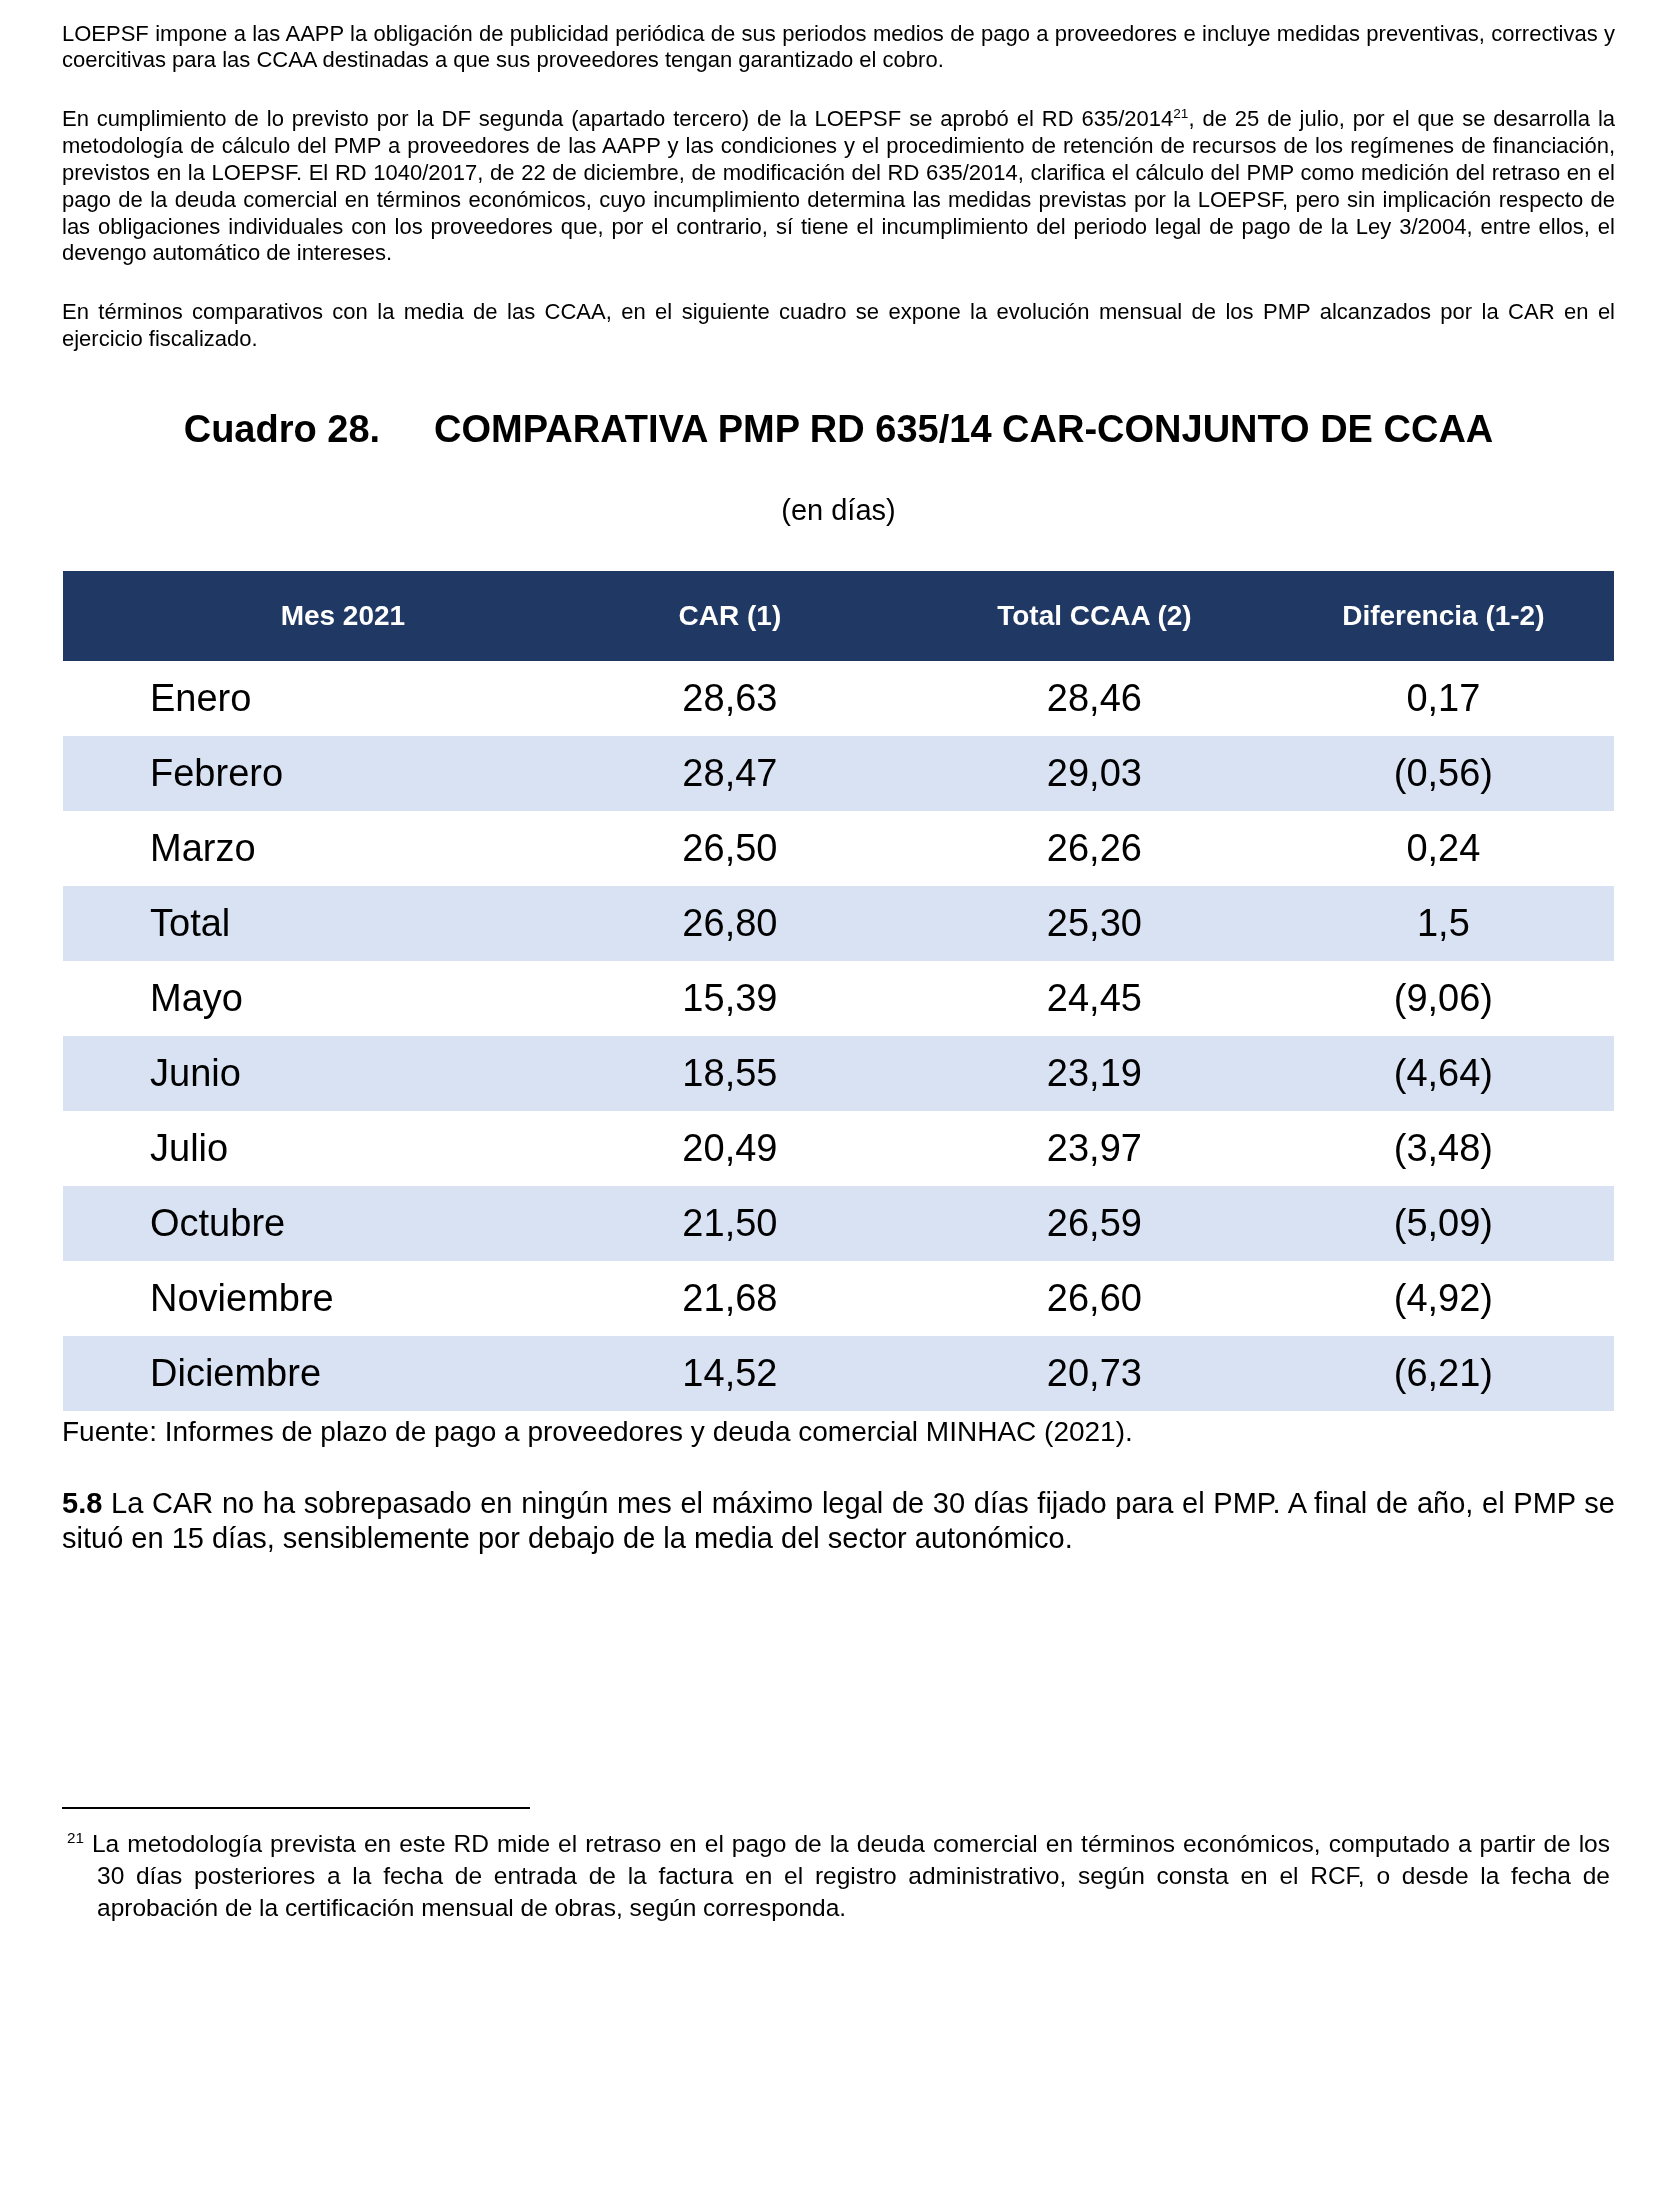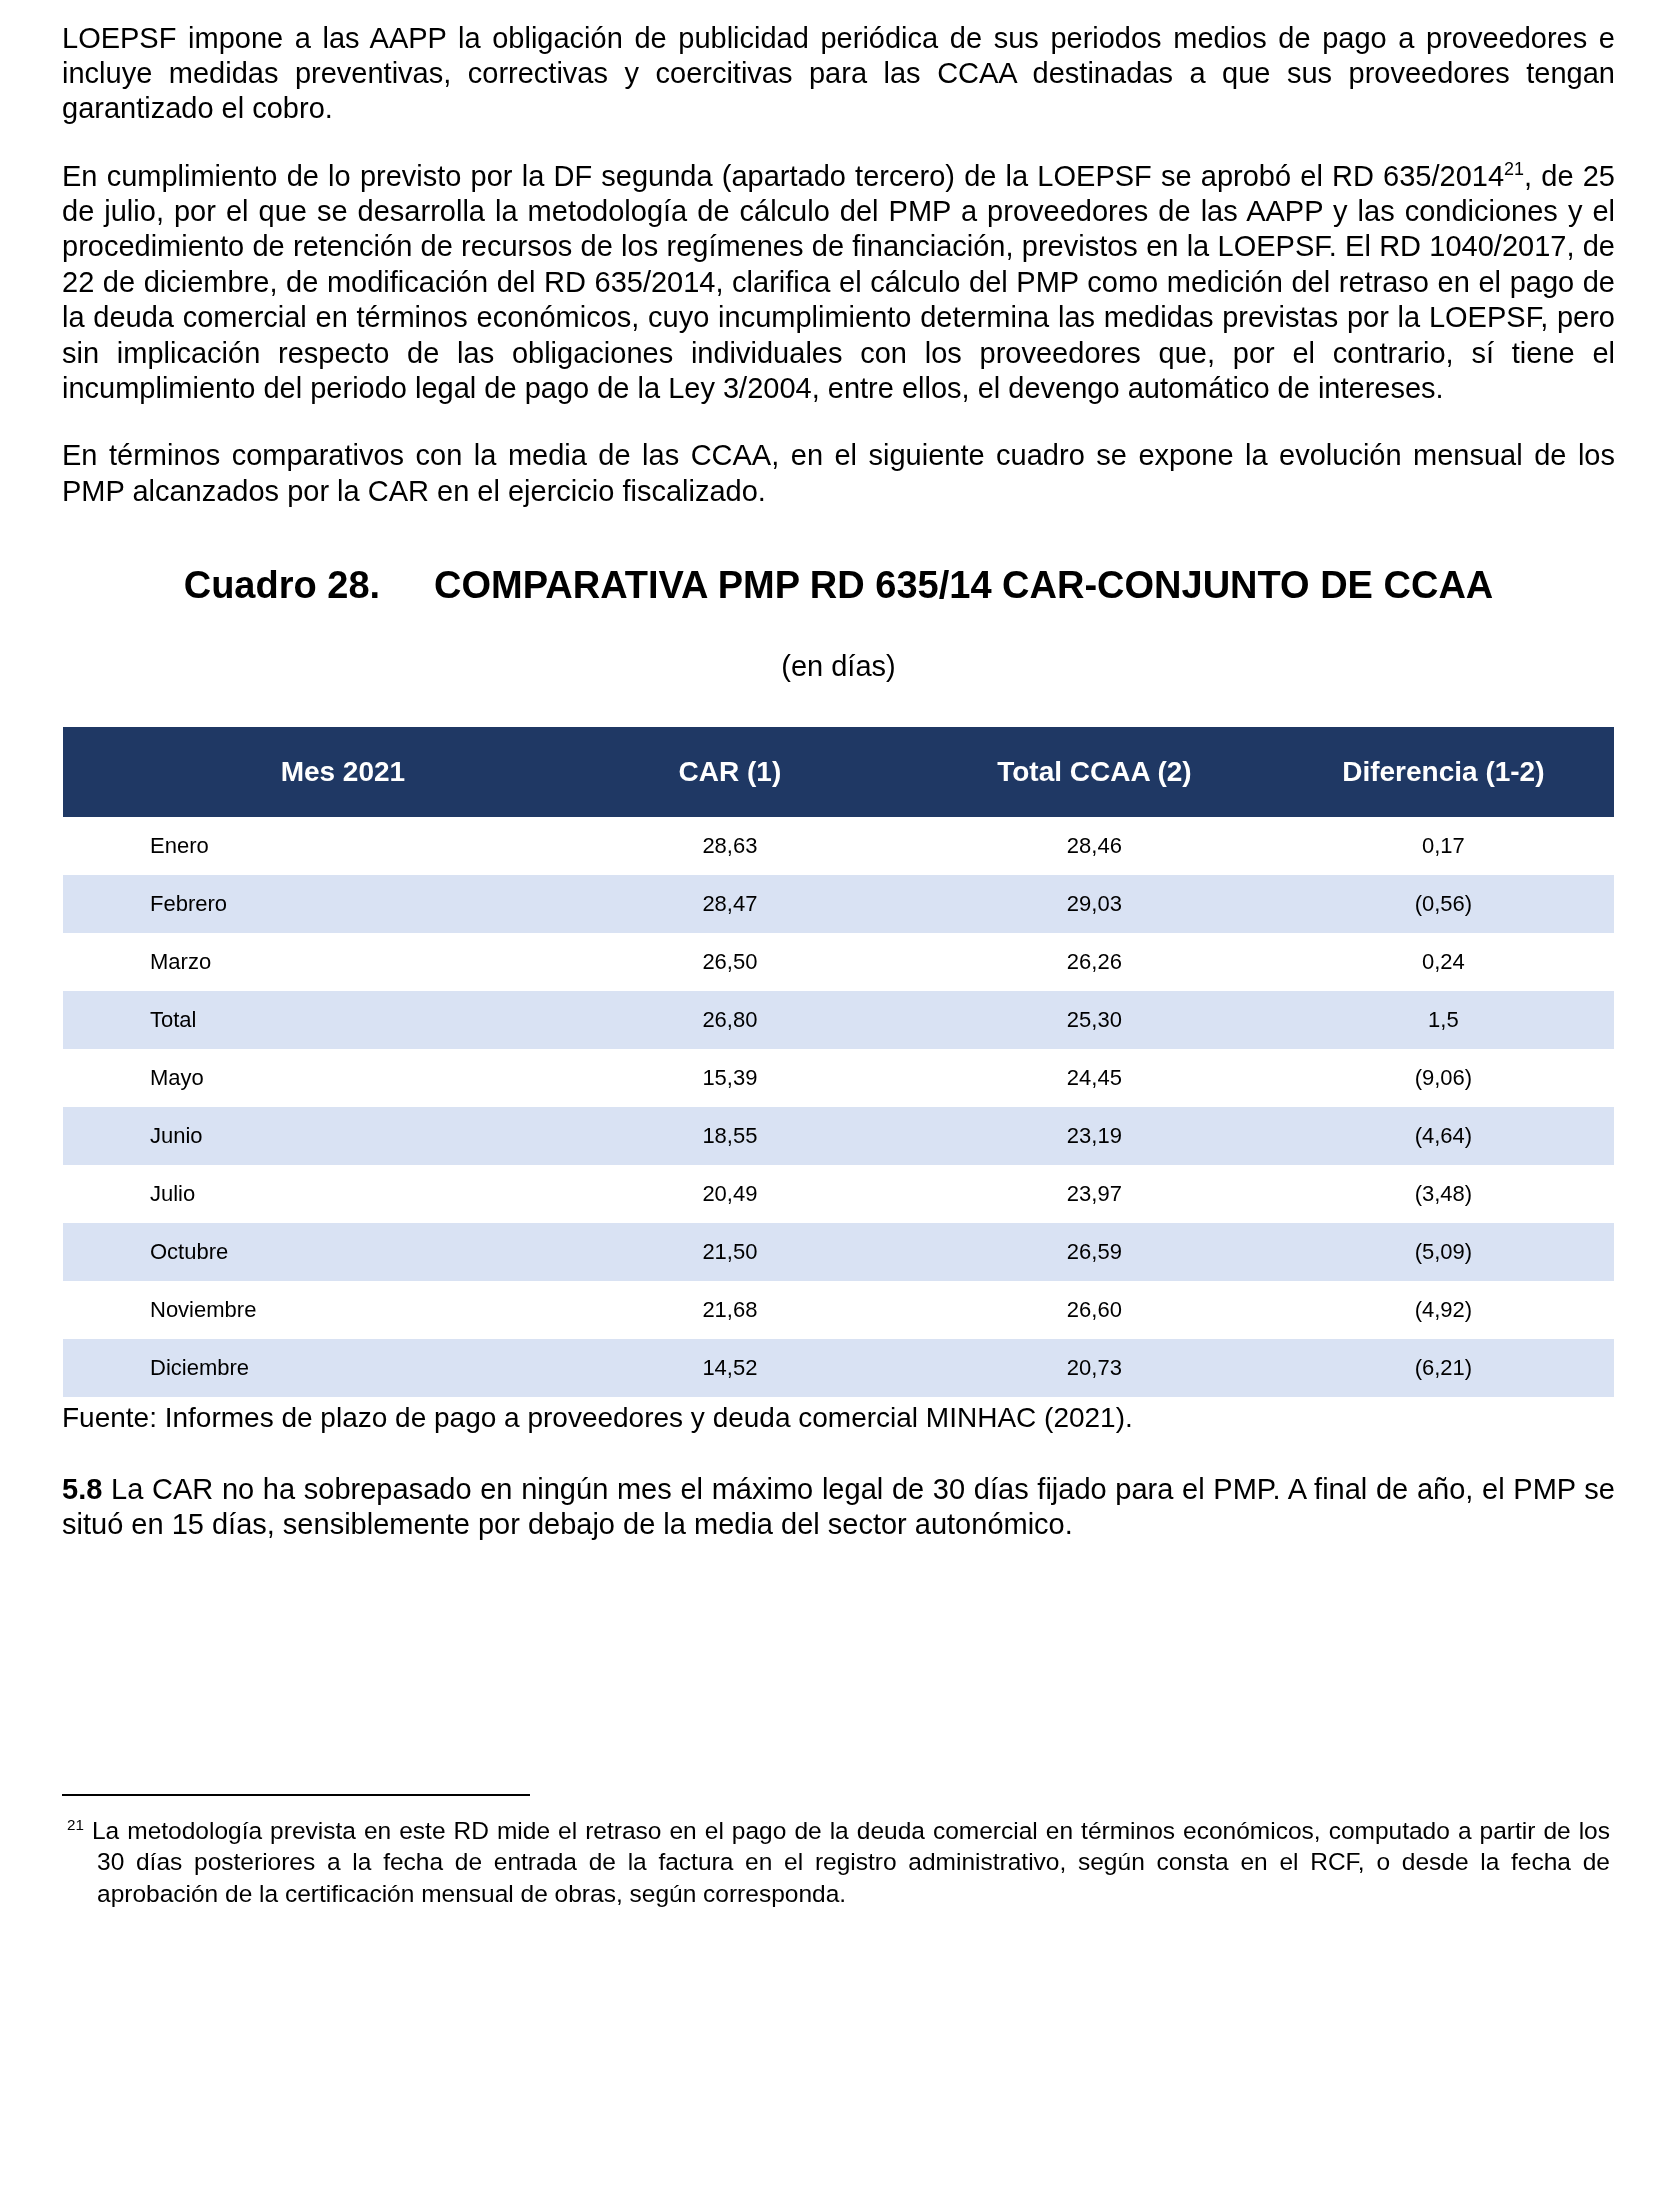--- a/index.html
+++ b/index.html
@@ -6,21 +6,21 @@
   .page {
     width:1680px;
     min-height:2194px;
     box-sizing:border-box;
     padding:20.6px 65px 32px 62px;
     font-family:"Liberation Sans", sans-serif;
     color:#000000;
     position:relative;
   }
   p.body-text {
-    font-size:29px;
+    font-size:22px;
     line-height:1.22;
     text-align:justify;
     margin:0 0 32px 0;
   }
   sup.fn-ref {
     font-size:0.62em;
     vertical-align:super;
     line-height:0;
   }
   .table-caption {
@@ -50,21 +50,21 @@
   }
   table.pmp-table thead th:first-child {
     text-align:center;
     padding-left:87px;
     width:31%;
   }
   table.pmp-table thead th:nth-child(2) { width:24%; }
   table.pmp-table thead th:nth-child(3) { width:23%; }
   table.pmp-table thead th:nth-child(4) { width:22%; }
   table.pmp-table tbody td {
-    font-size:22px;
+    font-size:38px;
     padding:16px 8px;
     text-align:center;
     margin-top:39px;
   }
   table.pmp-table tbody td:first-child {
     text-align:left;
     padding-left:87px;
   }
   table.pmp-table tbody tr:nth-child(even) {
     background:var(--row_alt, #d9e2f3);

